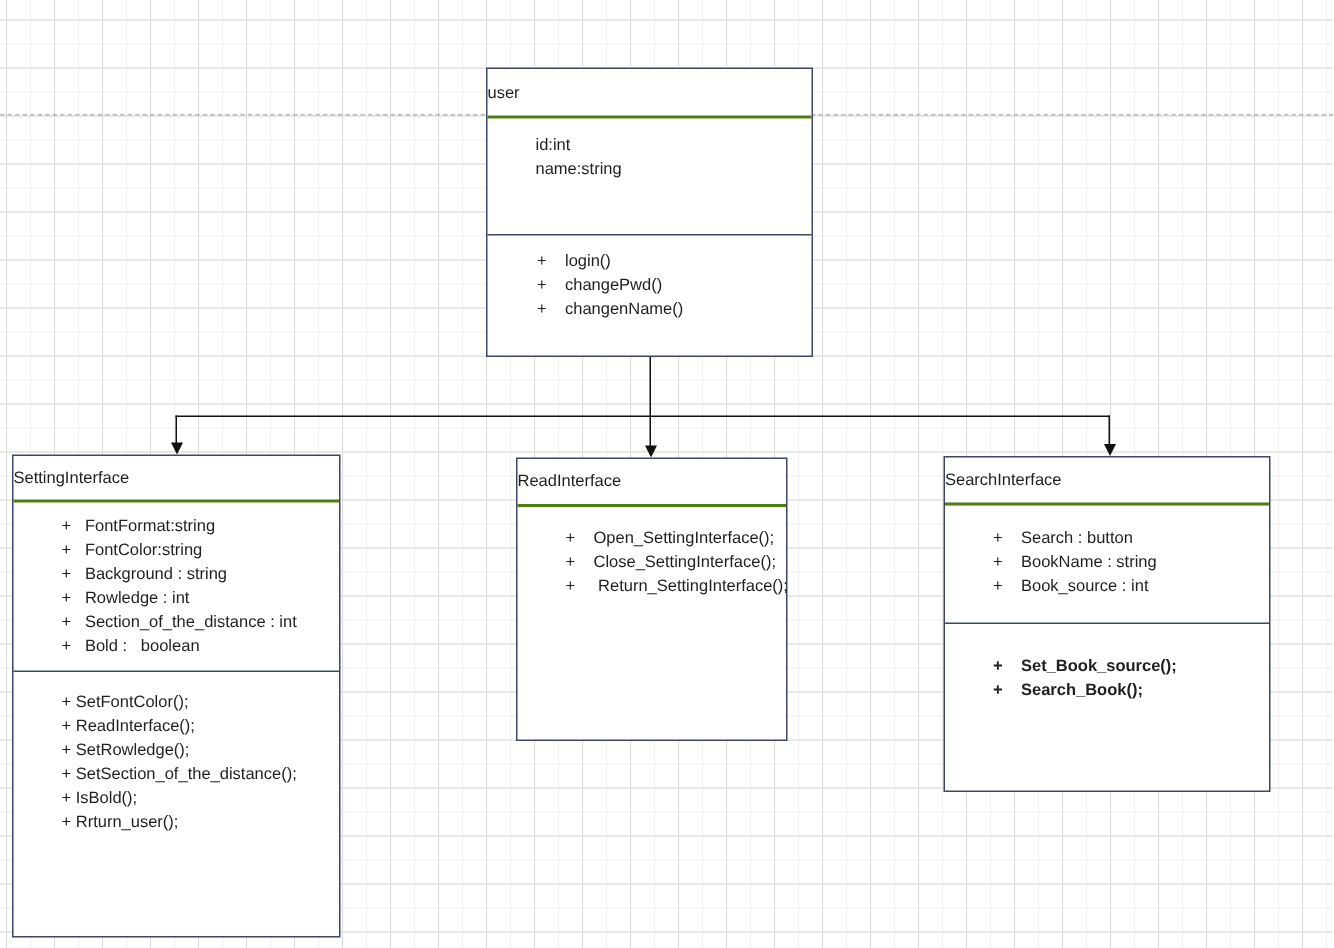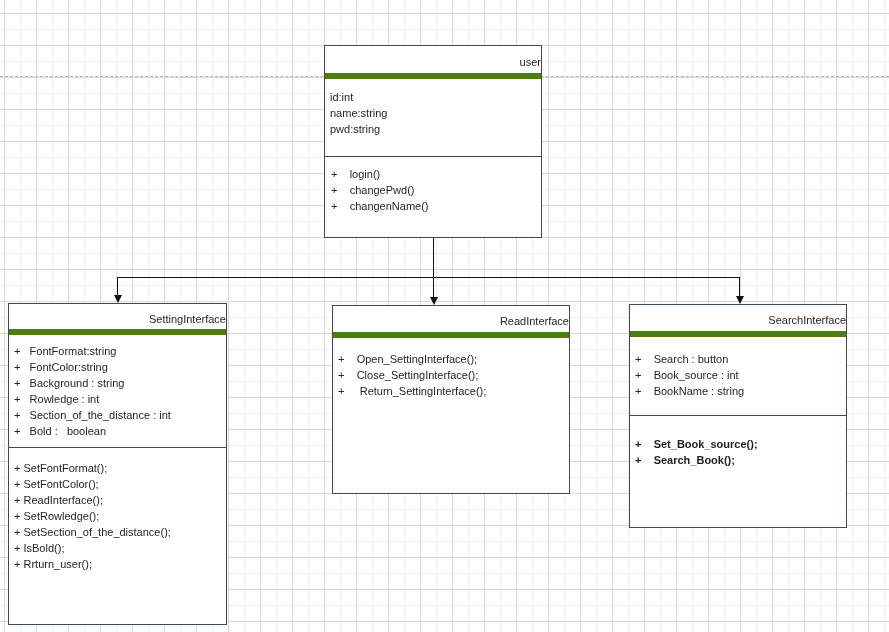--- a/index.html
+++ b/index.html
@@ -34,38 +34,39 @@
   .uml-box {
     position: absolute;
     background: #ffffff;
     border: 1px solid #3d4663;
     box-sizing: border-box;
     display: flex;
     flex-direction: column;
     font-size: 11px;
   }
   .uml-title {
-    border-bottom: 6px solid #4d7c0f;
-    text-align: right;
+    border-bottom: 2px solid #4d7c0f;
+    text-align: left;
     flex: 0 0 auto;
     box-sizing: border-box;
   }
   .uml-attrs {
     border-bottom: 1px solid #3d4663;
     flex: 0 0 auto;
     box-sizing: border-box;
   }
   .uml-methods {
     flex: 1 1 auto;
     box-sizing: border-box;
   }
   .line {
     white-space: pre;
     line-height: 16px;
     height: 16px;
+    margin-left: 27px;
   }
   .conn {
     position: absolute;
     background: #111111;
   }
   .arrow-down {
     position: absolute;
     width: 0;
     height: 0;
     border-left: 4px solid transparent;
@@ -79,21 +80,21 @@
   #box-user .uml-attrs { height: 78px; padding: 10px 0 0 5px; }
   #box-user .uml-methods { padding: 9px 0 0 6px; }
 
   
   #box-setting { left: 8px; top: 303px; width: 219px; height: 322px; }
   #box-setting .uml-title { height: 31px; line-height: 30px; }
   #box-setting .uml-attrs { height: 113px; padding: 8px 0 0 5px; }
   #box-setting .uml-methods { padding: 12px 0 0 5px; }
 
   
-  #box-read { left: 332px; top: 305px; width: 238px; height: 189px; }
+  #box-read { left: 344px; top: 305px; width: 181px; height: 189px; }
   #box-read .uml-title { height: 32px; line-height: 31px; }
   #box-read .uml-attrs { height: 77px; padding: 13px 0 0 5px; }
   #box-read .uml-methods { padding: 13px 0 0 5px; }
 
   
   #box-search { left: 629px; top: 304px; width: 218px; height: 224px; }
   #box-search .uml-title { height: 32px; line-height: 31px; }
   #box-search .uml-attrs { height: 79px; padding: 14px 0 0 5px; }
   #box-search .uml-methods { padding: 20px 0 4px 5px; font-weight: bold; }
 
@@ -112,41 +113,39 @@
 
 <div class="canvas">
 
   <div class="page-break"></div>
 
   <div class="uml-box" id="box-user">
     <div class="uml-title">user</div>
     <div class="uml-attrs">
       <div class="line">id:int</div>
       <div class="line">name:string</div>
-      <div class="line">pwd:string</div>
     </div>
     <div class="uml-methods">
       <div class="line">+    login()</div>
       <div class="line">+    changePwd()</div>
       <div class="line">+    changenName()</div>
     </div>
   </div>
 
   <div class="uml-box" id="box-setting">
     <div class="uml-title">SettingInterface</div>
     <div class="uml-attrs">
       <div class="line">+   FontFormat:string</div>
       <div class="line">+   FontColor:string</div>
       <div class="line">+   Background : string</div>
       <div class="line">+   Rowledge : int</div>
       <div class="line">+   Section_of_the_distance : int</div>
       <div class="line">+   Bold :   boolean</div>
     </div>
     <div class="uml-methods">
-      <div class="line">+ SetFontFormat();</div>
       <div class="line">+ SetFontColor();</div>
       <div class="line">+ ReadInterface();</div>
       <div class="line">+ SetRowledge();</div>
       <div class="line">+ SetSection_of_the_distance();</div>
       <div class="line">+ IsBold();</div>
       <div class="line">+ Rrturn_user();</div>
     </div>
   </div>
 
   <div class="uml-box" id="box-read">
@@ -155,22 +154,22 @@
       <div class="line">+    Open_SettingInterface();</div>
       <div class="line">+    Close_SettingInterface();</div>
       <div class="line">+     Return_SettingInterface();</div>
     </div>
   </div>
 
   <div class="uml-box" id="box-search">
     <div class="uml-title">SearchInterface</div>
     <div class="uml-attrs">
       <div class="line">+    Search : button</div>
+      <div class="line">+    BookName : string</div>
       <div class="line">+    Book_source : int</div>
-      <div class="line">+    BookName : string</div>
     </div>
     <div class="uml-methods">
       <div class="line">+    Set_Book_source();</div>
       <div class="line">+    Search_Book();</div>
     </div>
   </div>
 
   <div class="conn" id="conn-trunk"></div>
   <div class="conn" id="conn-crossbar"></div>
   <div class="conn" id="conn-drop-left"></div>

